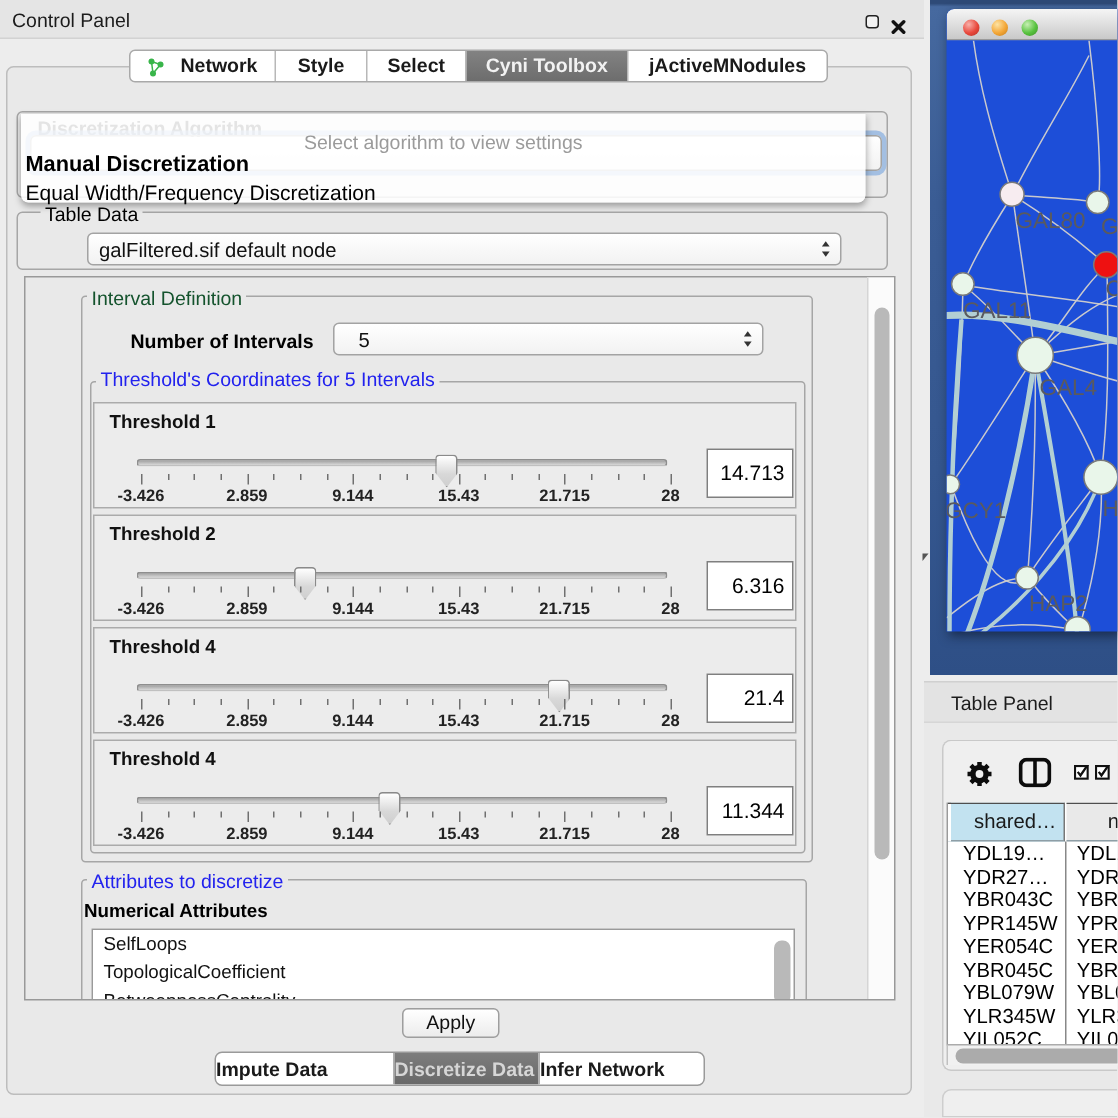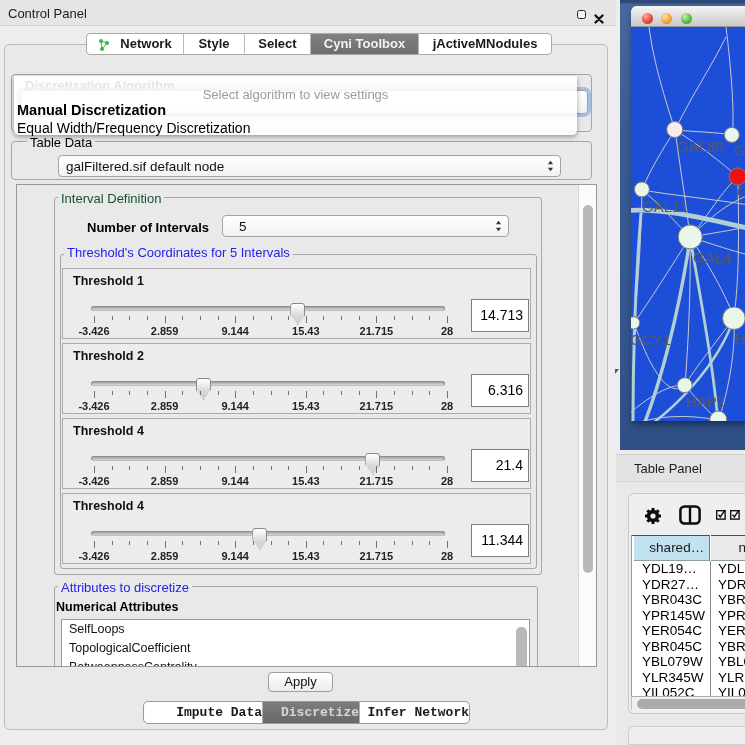--- a/index.html
+++ b/index.html
@@ -41,21 +41,21 @@
 .vbox { position:absolute; left:408px; top:30px; width:58px; height:33px; background:#fff; border:1.5px solid #7f7f7f; font-size:14px; text-align:right; padding:7px 5px 0 0; color:#000; }
 .tick { position:absolute; width:1px; background:#707070; }
 .tlab { position:absolute; font-size:11px; font-weight:600; color:#222; transform:translateX(-50%); }
 
 #attrlist { left:44px; top:434px; width:469px; height:60px; background:#fff; border:1px solid #9a9a9a; font-size:12.5px; color:#111; }
 #attrlist div { padding:2px 0 3px 7px; }
 #lsb { position:absolute; right:2px; top:7px; width:11px; height:42px; background:#b9b9b9; border-radius:5px; }
 
 #applybtn { left:268px; top:672px; width:65px; height:20px; background:linear-gradient(#ffffff,#ececec); border:1px solid #9e9e9e; border-radius:4px; font-size:13px; text-align:center; line-height:18px; color:#111; }
 #btabs { left:143px; top:701px; height:23px; display:flex; background:#fff; border:1px solid #9a9a9a; border-radius:5px; overflow:hidden; font-size:13px; font-weight:700; color:#1a1a1a; }
-#btabs .seg { line-height:21px; text-align:right; border-right:1px solid #b0b0b0;font-family:Liberation Mono, monospace; }
+#btabs .seg { line-height:21px; text-align:left; border-right:1px solid #b0b0b0; }
 #btabs .seg:last-child { border-right:none; }
 #btabs .sel { background:linear-gradient(#7d7d7d,#686868); color:#d6d6d6; }
 
 
 #blueframe { left:620px; top:0; width:125px; height:450px; background:linear-gradient(#2e4a77, #2e4a77 0.5%, #46699f 1%, #3a5c94 30%, #35578f 70%, #2e4f86); }
 #netwin { left:631px; top:6px; width:114px; height:415px; background:#1d4ed8; border-radius:5px 0 0 0; box-shadow:2px 3px 7px rgba(10,20,40,0.6); overflow:hidden; }
 #nettitle { position:absolute; left:0; top:0; width:100%; height:21px; background:linear-gradient(#f5f5f5,#c9c9c9); border-bottom:1px solid #9a9a9a; border-radius:5px 0 0 0; }
 .tl { position:absolute; top:6.5px; width:11px; height:11px; border-radius:50%; }
 #tablepanelbar { left:616px; top:454px; width:129px; height:28px; background:#e3e3e3; border-top:1px solid #d0d0d0; border-bottom:1px solid #d6d6d6; }
 #tablepanelbar .t { position:absolute; left:18px; top:6px; font-size:13px; color:#1c1c1c; }

